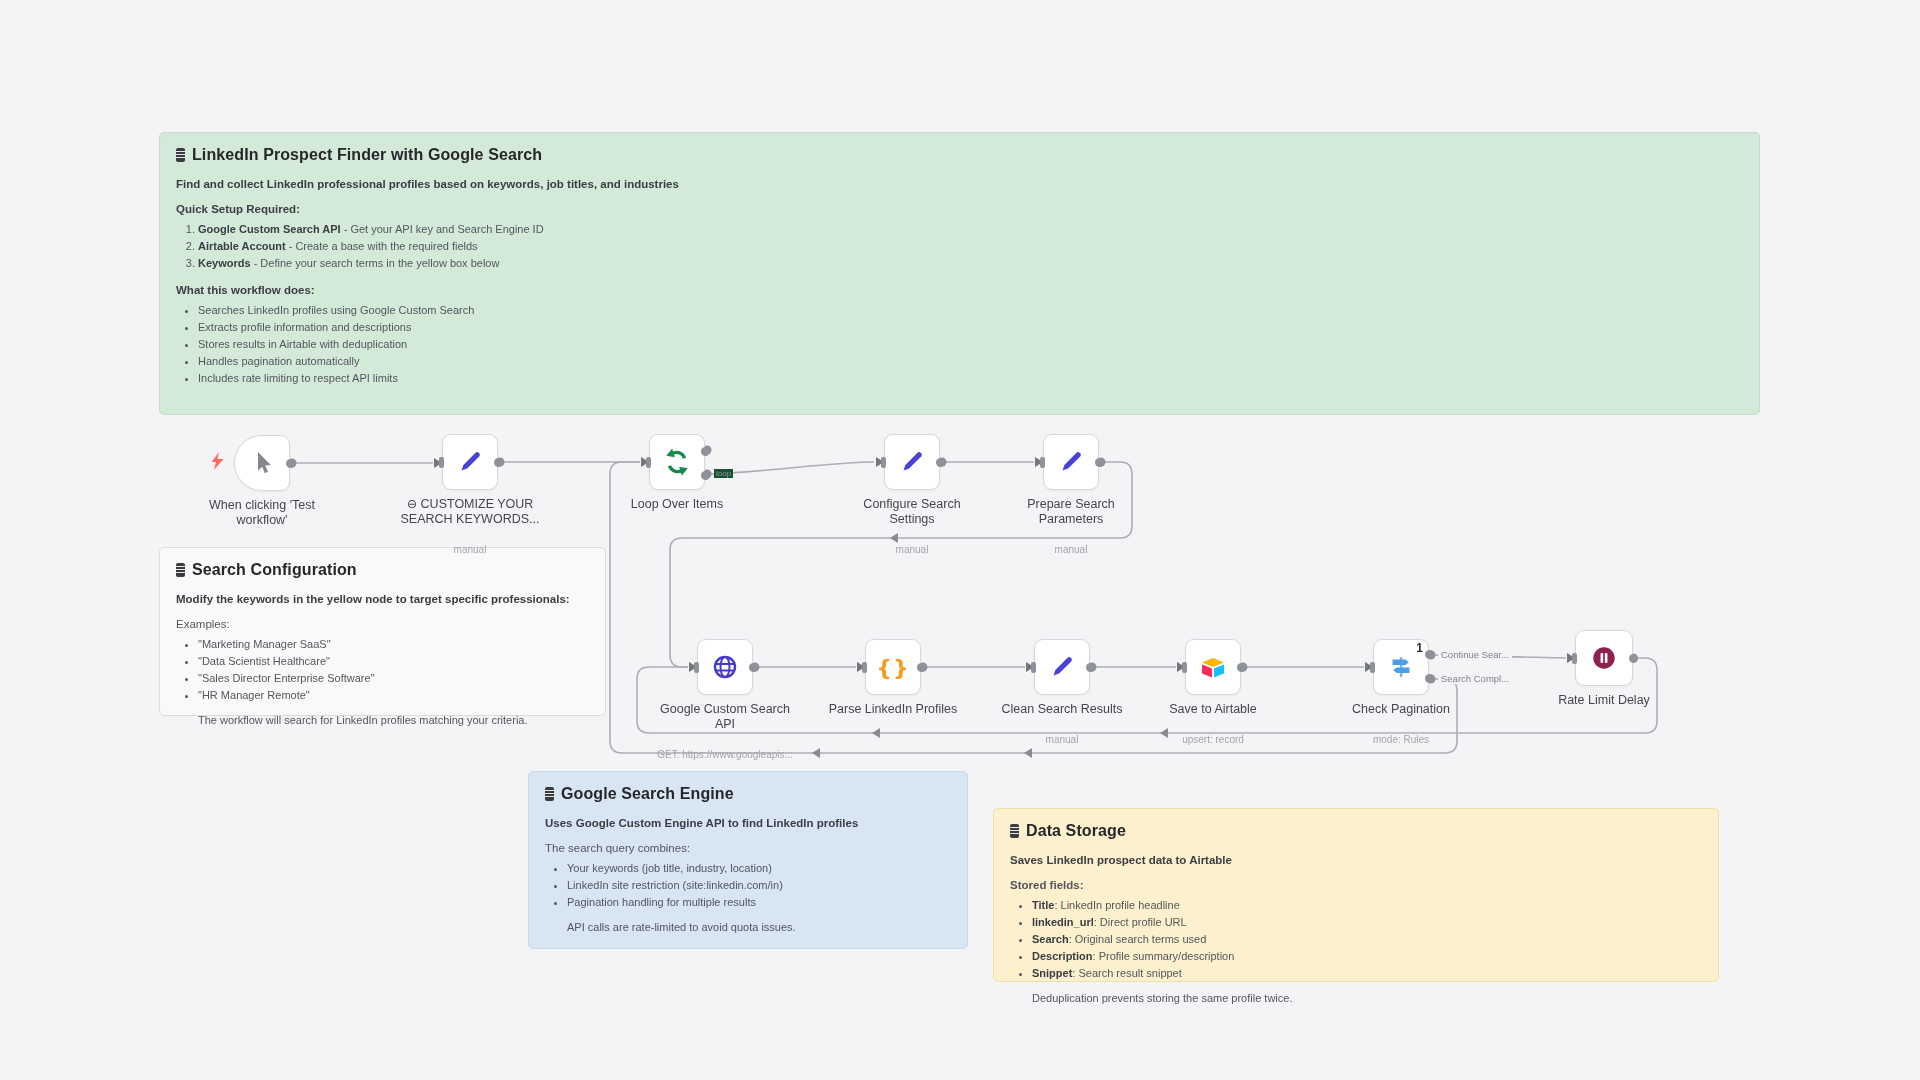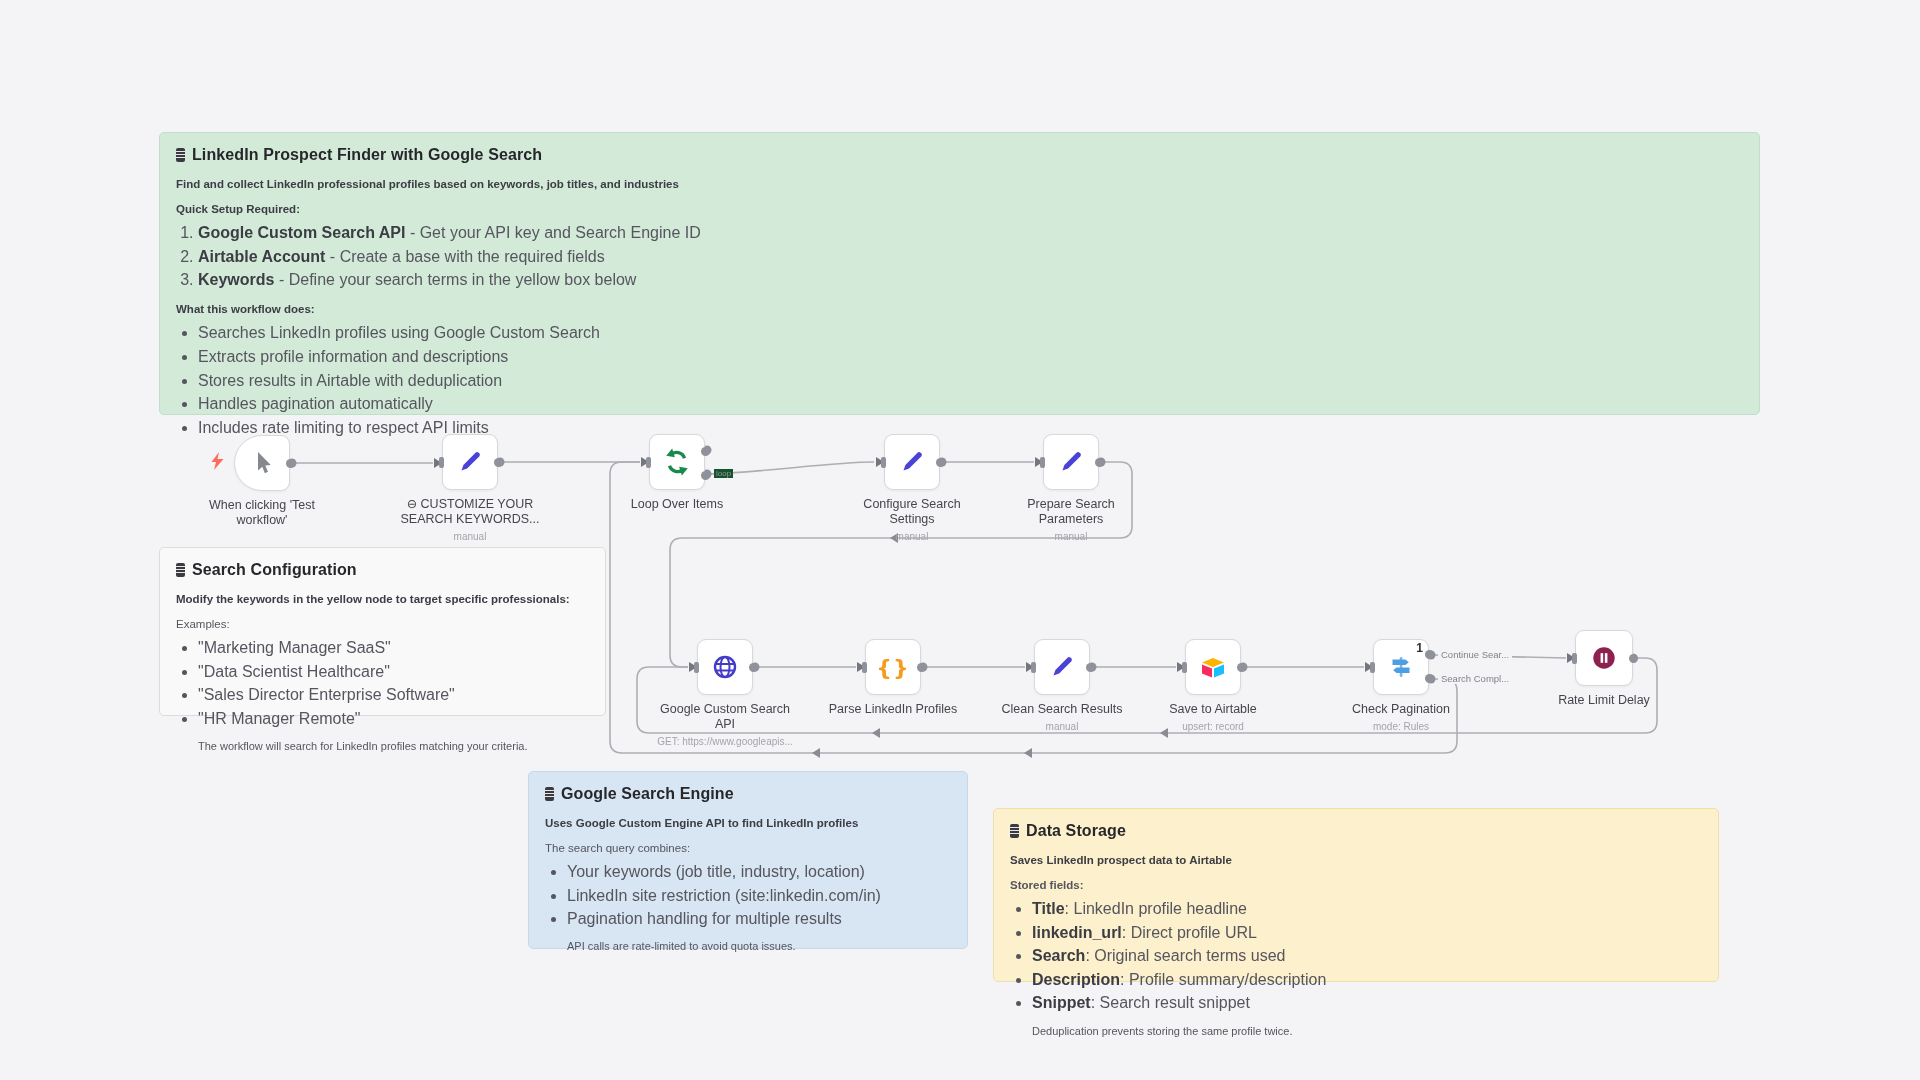--- a/index.html
+++ b/index.html
@@ -16,33 +16,33 @@
   .note { position:absolute; border-radius:5px; border:1px solid; padding:13px 16px; }
   .note-green  { background:#d3ead9; border-color:#c2ddca; }
   .note-gray   { background:#f9f9fa; border-color:#dcdcdf; }
   .note-blue   { background:#d7e6f2; border-color:#c5d9ea; }
   .note-yellow { background:#fcf0cd; border-color:#eee0ab; }
   .note h3 { font-size:16px; font-weight:700; color:#27272b; display:flex; align-items:center; gap:7px; margin-bottom:14px; letter-spacing:.1px; }
   .glyph-tofu { display:inline-block; width:9px; height:14px; border-radius:2px;
     background:linear-gradient(#3a3a40 0 3px, #e8e8e8 3px 4px, #3a3a40 4px 6px, #e8e8e8 6px 7px, #3a3a40 7px 9px, #e8e8e8 9px 10px, #3a3a40 10px); }
   .note .intro { font-weight:700; font-size:11.5px; color:#3c3c44; margin-bottom:13px; }
   .note h4 { font-size:11.5px; font-weight:700; color:#3c3c44; margin:13px 0 7px; }
-  .note ul, .note ol { margin:0 0 0 4px; padding-left:18px; font-size:16px; line-height:1.32; color:#55555e; }
+  .note ul, .note ol { margin:0 0 0 4px; padding-left:18px; font-size:11px; line-height:1.32; color:#55555e; }
   .note li { margin-bottom:2.5px; }
   .note li b { color:#3c3c44; }
   .note .footer { margin:11px 0 0 22px; font-size:11px; color:#55555e; }
 
   
   .node { position:absolute; width:170px; }
   .node-box { position:relative; width:56px; height:56px; margin:0 auto; background:#fff;
     border:1.6px solid #d7d7dc; border-radius:9px; display:flex; align-items:center; justify-content:center;
     box-shadow:0 1px 3px rgba(0,0,0,.05); }
   .node-box.trigger { border-radius:28px 9px 9px 28px; }
   .node-label { margin-top:7px; text-align:center; font-size:12.5px; line-height:15px; font-weight:500; color:#45454d; }
-  .node-sub { margin-top:4px; text-align:center; font-size:10px; color:#a3a5ac; }
+  .node-sub { margin-top:17px; text-align:center; font-size:10px; color:#a3a5ac; }
   .port-out { position:absolute; width:9px; height:9px; border-radius:50%; background:#8f929a; right:-6px; top:50%; margin-top:-4.5px; }
   .port-out.up   { top:12px;  margin-top:0; }
   .port-out.down { top:36px;  margin-top:0; }
   .port-in { position:absolute; width:5px; height:11px; border-radius:2px; background:#8f929a; left:-4px; top:50%; margin-top:-5.5px; }
   .badge-count { position:absolute; top:1px; right:5px; font-size:12px; font-weight:700; color:#2e2e36; }
   .braces-icon { font-family:"DejaVu Sans", sans-serif; font-size:22px; font-weight:700; color:#f59b1e; letter-spacing:1px; }
 
   
   .wire-label { position:absolute; font-size:9.5px; color:#80828b; background:#f4f4f6; padding:0 3px; white-space:nowrap; }
   .loop-tag { position:absolute; font-size:8px; color:#94969e; background:#14532d; padding:0 2px; }

